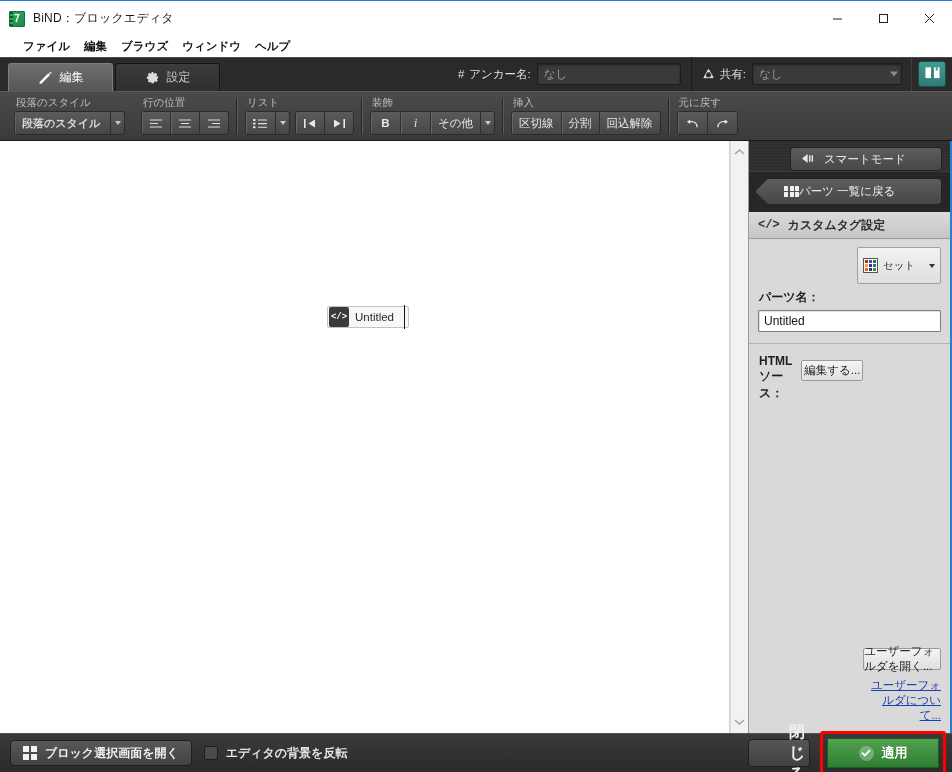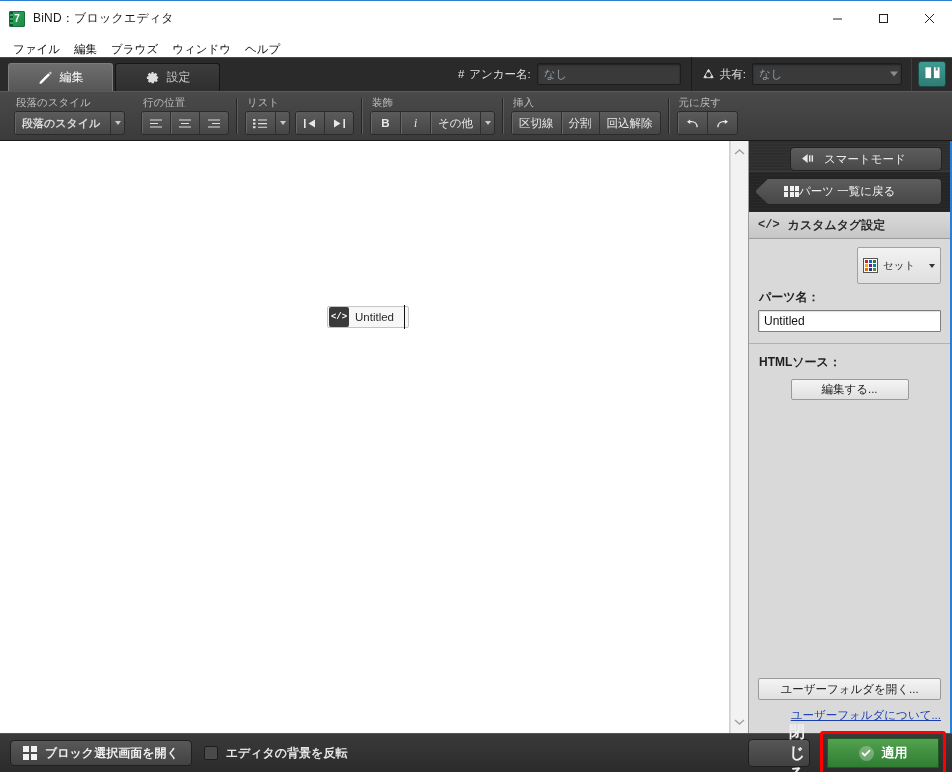--- a/index.html
+++ b/index.html
@@ -51,22 +51,23 @@
     display: flex; align-items: center; justify-content: center;
     color: #222; font-size: 13px;
     line-height: 1;
   }
   .wb svg { display: block; }
 
   
   .menubar {
     height: 21px; flex: 0 0 21px;
     background: #ffffff;
-    display: flex; align-items: flex-end;
-    padding-left: 6px;
+    display: flex; align-items: center;
+    padding-left: 16px;
+    font-weight: bold;
   }
   .menu-item {
     font-size: 11.5px; color: #111;
     padding: 2px 7px;
     line-height: 1;
   }
 
   
   .topbar {
     flex: 0 0 34px; height: 34px;
@@ -303,21 +304,21 @@
   .ltinput {
     width: 100%; height: 22px;
     background: #ffffff;
     border: 1px solid #7d7d7d;
     border-radius: 1px;
     font-size: 12px; color: #111;
     padding: 0 5px;
     font-family: inherit;
     box-shadow: inset 1px 1px 1px rgba(0,0,0,.12);
   }
-  .rp-body { flex: 1 1 auto; background: #d9d9d9; padding: 10px 9px; display: flex; flex-direction: column; min-height: 0; }
+  .rp-body { flex: 1 1 auto; background: #d9d9d9; padding: 10px 9px; display: flex; flex-direction: row; min-height: 0; }
   .ltbtn {
     height: 21px;
     background: linear-gradient(to bottom, #f4f4f4 0%, #e0e0e0 100%);
     border: 1px solid #9a9a9a;
     border-radius: 2px;
     display: flex; align-items: center; justify-content: center;
     font-size: 11.5px; color: #1f1f1f;
   }
   .editbtn { width: 118px; margin: 6px auto 0 auto; }
   .rp-foot { margin-top: auto; }

